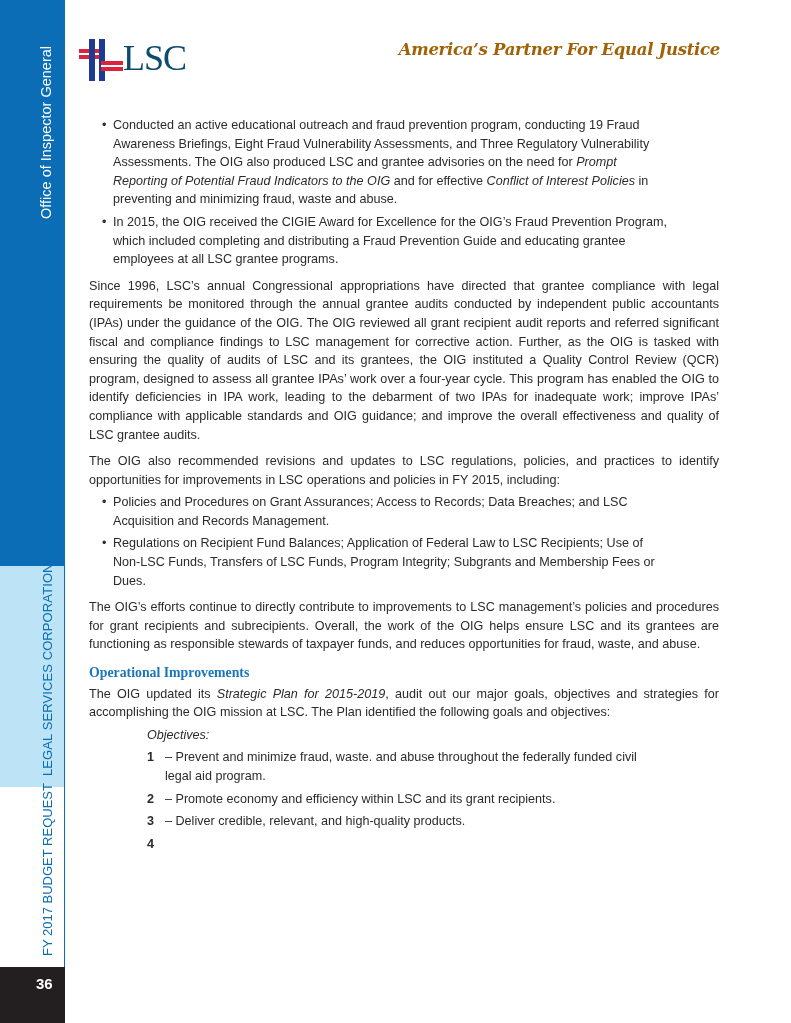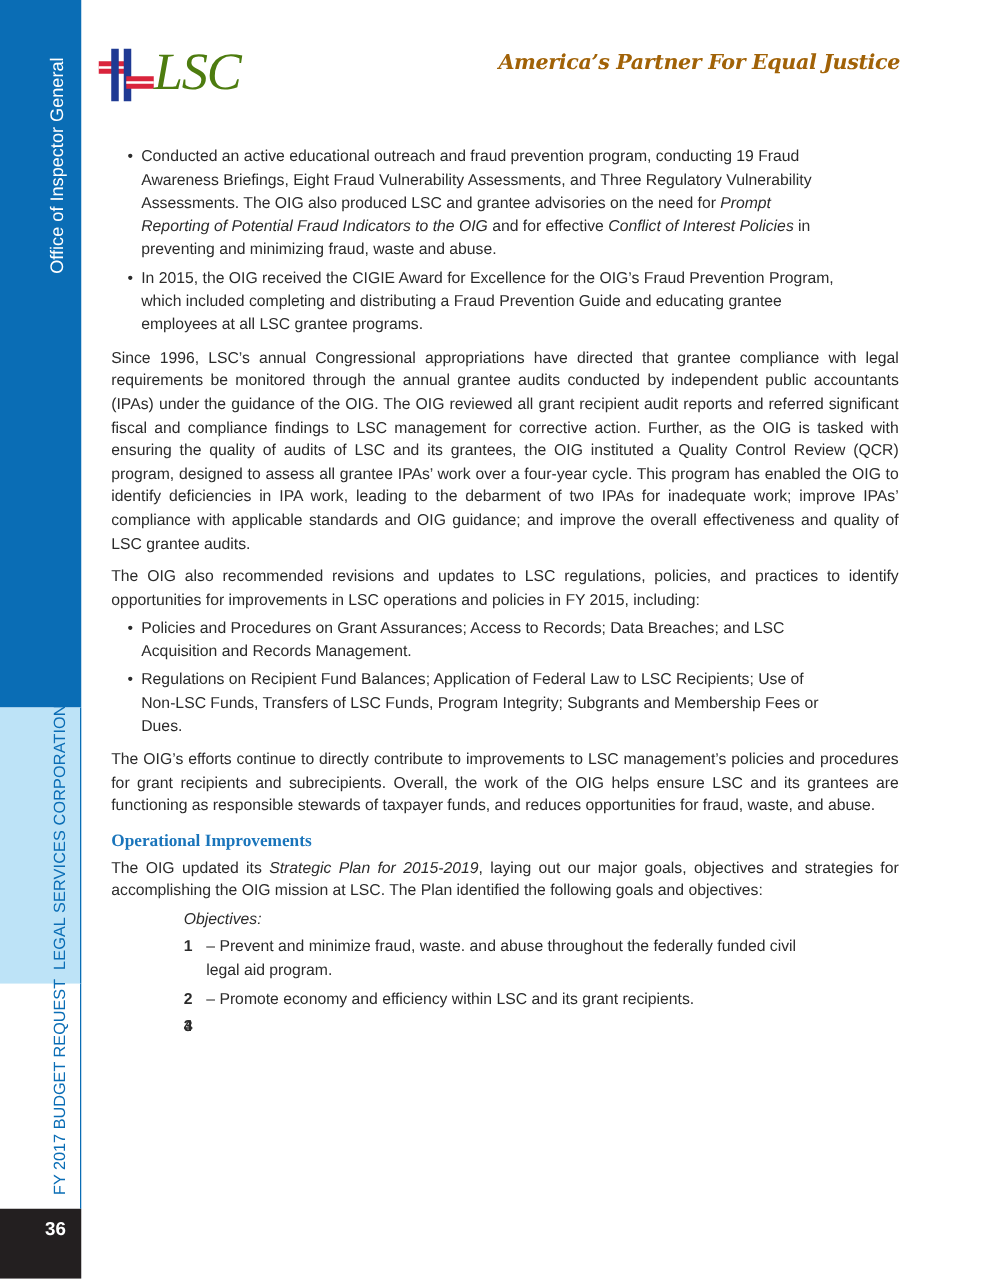--- a/index.html
+++ b/index.html
@@ -24,21 +24,21 @@
   .vt-fy { left: 40px; top: 956px; color: #0a6db5; font-size: 13px; }
   .page-num { position: absolute; left: 36px; top: 975px; color: #ffffff; font-weight: bold; font-size: 15px; }
 
   
   .logo { position: absolute; left: 79px; top: 38px; width: 110px; height: 45px; }
   .logo .vb { position: absolute; top: 1px; width: 6px; height: 42px; background: #1f3a93; }
   .logo .rb { position: absolute; height: 10px; background: #d9243c; }
   .logo .rb::after { content: ""; position: absolute; left: 0; right: 0; top: 4px; height: 2px; background: #fff; }
   .logo-text {
     position: absolute; left: 44px; top: 0px;
-    font-family: "Liberation Serif", serif; font-size: 42px; color: #4d7c0f; line-height: 40px; letter-spacing: -1px; font-style: italic;
+    font-family: "Liberation Serif", serif; font-size: 36px; color: #0c4a6e; line-height: 40px; letter-spacing: -1px;
   }
   .tagline {
     position: absolute; right: 71px; top: 40px;
     font-family: "DejaVu Serif", serif; font-style: italic; font-weight: bold;
     font-size: 16.5px; color: #a16207; letter-spacing: -0.3px;
   }
 
   
   .content { position: absolute; left: 89px; top: 116px; width: 630px; font-size: 12.6px; line-height: 18.6px; color: #2b2b2b; }
   .bullets { margin: 0 0 8px 0; padding: 0; list-style: none; }
@@ -89,22 +89,22 @@
   <p style="margin-bottom:4px;">The OIG also recommended revisions and updates to LSC regulations, policies, and practices to identify opportunities for improvements in LSC operations and policies in FY 2015, including:</p>
 
   <ul class="bullets">
     <li>Policies and Procedures on Grant Assurances; Access to Records; Data Breaches; and LSC Acquisition and Records Management.</li>
     <li>Regulations on Recipient Fund Balances; Application of Federal Law to LSC Recipients; Use of Non-LSC Funds, Transfers of LSC Funds, Program Integrity; Subgrants and Membership Fees or Dues.</li>
   </ul>
 
   <p>The OIG’s efforts continue to directly contribute to improvements to LSC management’s policies and procedures for grant recipients and subrecipients. Overall, the work of the OIG helps ensure LSC and its grantees are functioning as responsible stewards of taxpayer funds, and reduces opportunities for fraud, waste, and abuse.</p>
 
   <div class="h2">Operational Improvements</div>
-  <p style="margin-bottom:4px;"><span>The OIG updated its </span><i>Strategic Plan for 2015-2019</i><span>, laying out our major goals, objectives and strategies for accomplishing the OIG mission at LSC. The Plan identified the following goals and objectives:</span></p>
+  <p style="margin-bottom:4px;"><span>The OIG updated its </span><i>Strategic Plan for 2015-2019</i><span>, audit out our major goals, objectives and strategies for accomplishing the OIG mission at LSC. The Plan identified the following goals and objectives:</span></p>
 
 
   <div class="obj-title">Objectives:</div>
 
   <div class="obj"><span class="obj-num">1</span><span>– Prevent and minimize fraud, waste. and abuse throughout the federally funded civil legal aid program.</span></div>
   <div class="obj"><span class="obj-num">2</span><span>– Promote economy and efficiency within LSC and its grant recipients.</span></div>
-  <div class="obj"><span class="obj-num">3</span></div>
+  <div class="obj"><span class="obj-num">3</span><span>– Deliver credible, relevant, and high-quality products.</span></div>
   <div class="obj"><span class="obj-num">4</span></div>
 </div>
 
 </body></html>

